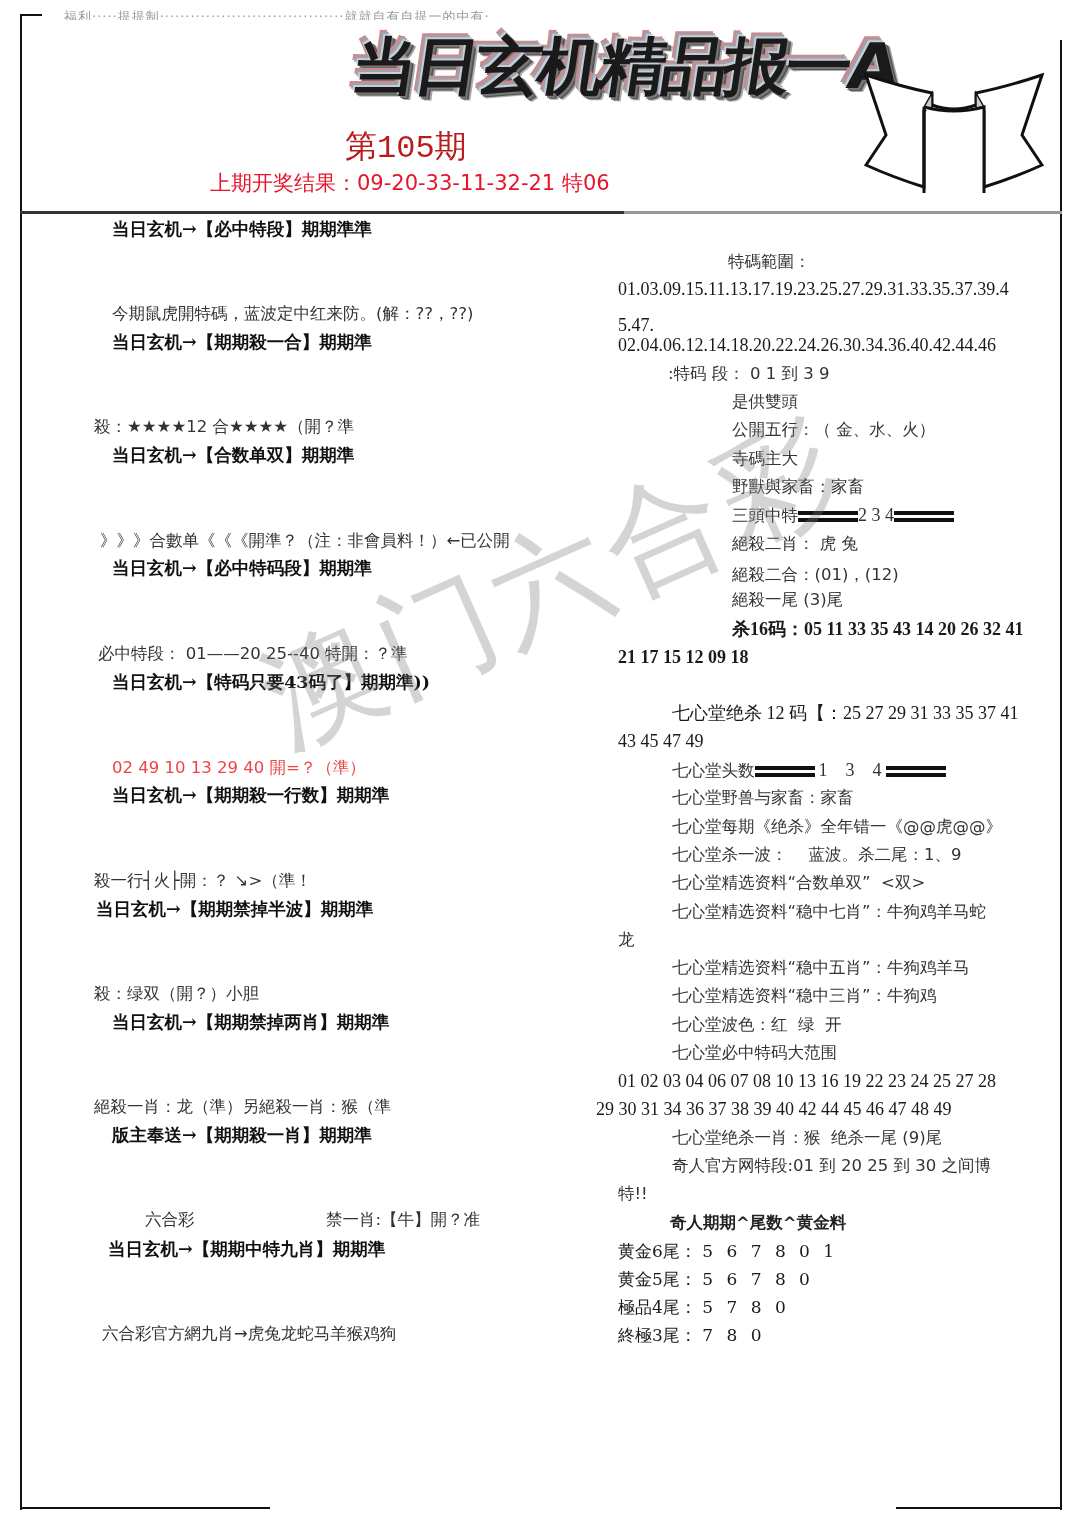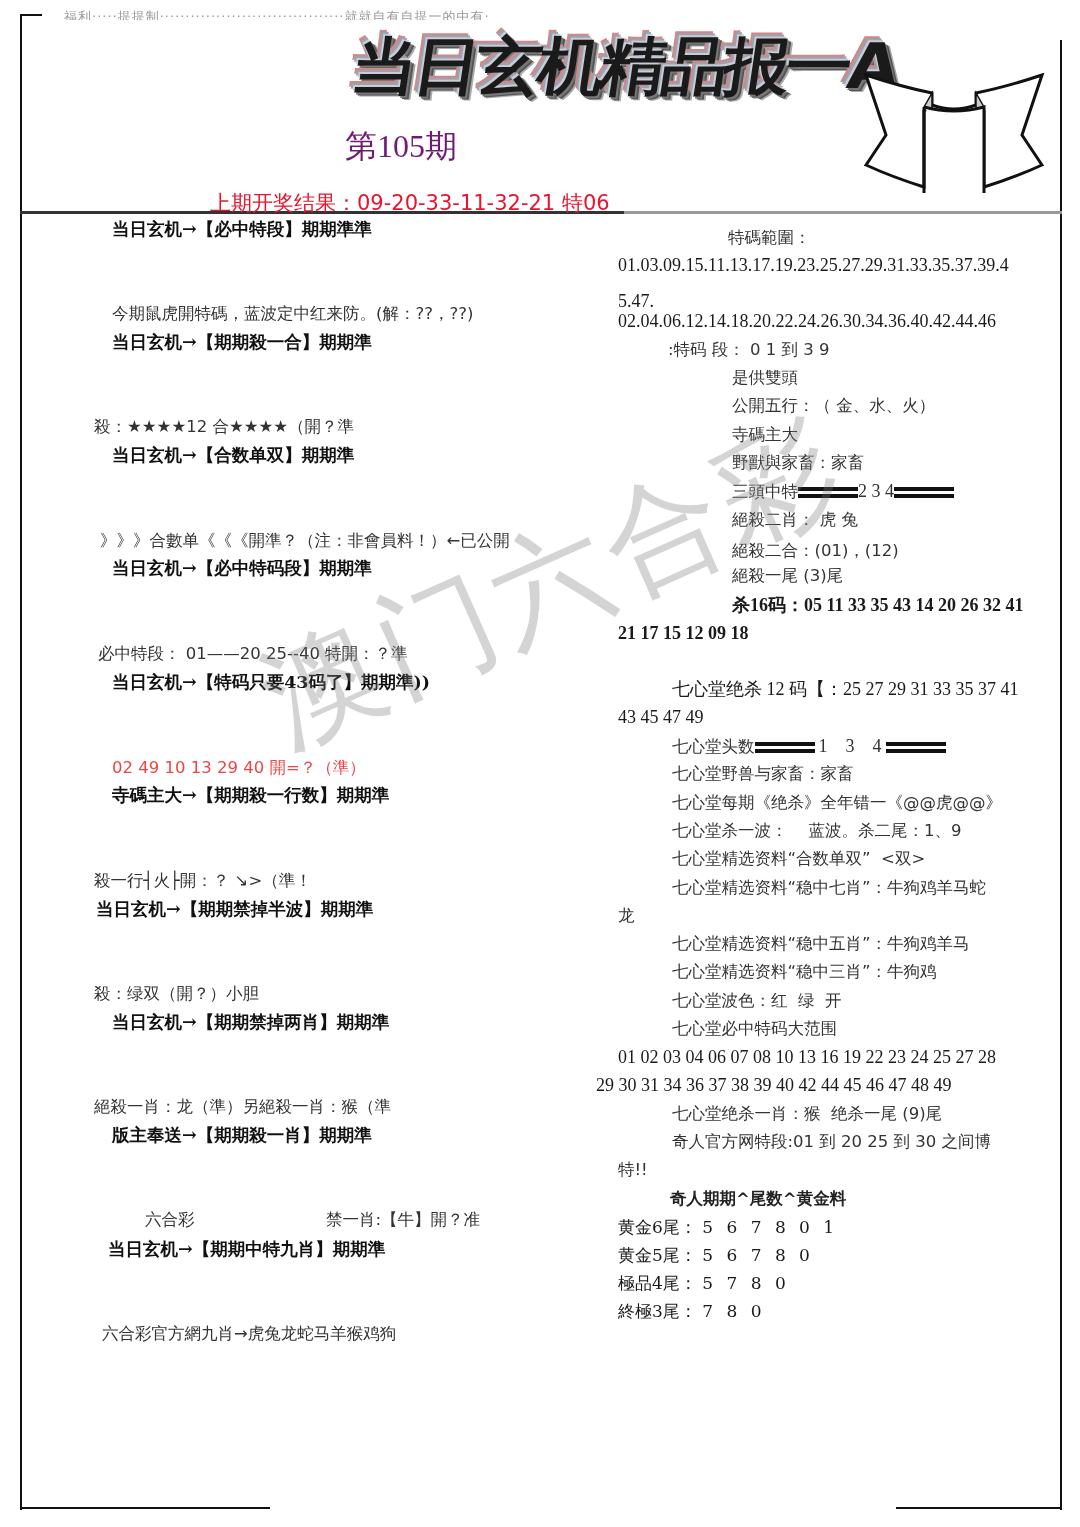--- a/index.html
+++ b/index.html
@@ -34,47 +34,46 @@
       font-family: "DejaVu Sans", sans-serif; font-weight: bold;
       font-size: 66px; letter-spacing: -4px; white-space: nowrap;
       color: #1a1a1a;
       text-shadow:
         -2px -2px 0 #c8ccd4, -4px -4px 0 #9aa3b0, -6px -6px 0 #d08888,
         2px 2px 0 #777, 4px 3px 0 #555, 6px 4px 0 #aaa;
       transform: scaleY(0.95) skewX(-8deg);
     }
     .issue {
       position: absolute; left: 345px; top: 125px;
-      font-family: Liberation Serif, serif; font-size: 32px; color: #701a75;
+      font-family: Liberation Mono, monospace; font-size: 32px; color: #b91c1c;
     }
     .result {
       position: absolute; left: 210px; top: 169px;
       font-family: "DejaVu Sans", sans-serif; font-size: 21px; color: #e8142c;
       white-space: nowrap;
-      margin-top: 20px;
     }
     .banner {
       position: absolute; left: 862px; top: 65px; width: 184px; height: 130px;
     }
 
     .watermark {
       position: absolute; left: 270px; top: 630px;
       font-family: "DejaVu Serif", serif; font-size: 118px; color: rgba(120,120,120,0.32);
       transform: rotate(-24deg); transform-origin: left center;
       white-space: nowrap; letter-spacing: 6px; pointer-events: none;
     }
 
     .left-col { position: absolute; left: 0; top: 0; }
     .line {
       position: absolute; white-space: nowrap; font-size: 17.5px; line-height: 22px;
     }
     .head { font-weight: bold; color: #111; }
     .body-l { color: #333; font-family: "DejaVu Sans", sans-serif; font-size: 16.5px; }
 
-    .r { position: absolute; white-space: nowrap; font-size: 17px; line-height: 22px; color: #1a1a1a; }
+    .r { position: absolute; white-space: nowrap; font-size: 17px; line-height: 22px; color: #1a1a1a; margin-top: 24px; }
     .r.num { font-family: "Liberation Serif", "DejaVu Serif", serif; font-size: 18px; }
     .r.sans { font-family: "DejaVu Sans", sans-serif; font-size: 16.5px; color: #333; }
     .blk { display: inline-block; width: 30px; height: 12px; vertical-align: middle;
       background: linear-gradient(to bottom, #111 0, #111 4px, transparent 4px, transparent 7px, #111 7px, #111 11px, transparent 11px); }
   </style>
 </head>
 <body>
 
 <div class="frame-top-left"></div>
 <div class="top-faint">福利·····提提制····································就就自有自提一的中有·</div>
@@ -105,21 +104,21 @@
 
   <div class="line head" style="left:112px;top:444px">当日玄机→【合数单双】期期準</div>
   <div class="line body-l" style="left:100px;top:530px">》》》合數单《《《開準？（注：非會員料！）←已公開</div>
 
   <div class="line head" style="left:112px;top:557px">当日玄机→【必中特码段】期期準</div>
   <div class="line body-l" style="left:98px;top:643px">必中特段： 01——20 25--40 特開：？準</div>
 
   <div class="line head" style="left:112px;top:671px">当日玄机→【特码只要43码了】期期準))</div>
   <div class="line body-l" style="left:112px;top:757px;color:#ef4444">02 49 10 13 29 40          開=？（準）</div>
 
-  <div class="line head" style="left:112px;top:784px">寺碼主大→【期期殺一行数】期期準</div>
+  <div class="line head" style="left:112px;top:784px">当日玄机→【期期殺一行数】期期準</div>
   <div class="line body-l" style="left:94px;top:870px">殺一行┤火├開：？ ↘&gt;（準！</div>
 
   <div class="line head" style="left:96px;top:898px">当日玄机→【期期禁掉半波】期期準</div>
   <div class="line body-l" style="left:94px;top:983px">殺：绿双（開？）小胆</div>
 
   <div class="line head" style="left:112px;top:1011px">当日玄机→【期期禁掉两肖】期期準</div>
   <div class="line body-l" style="left:94px;top:1096px">絕殺一肖：龙（準）另絕殺一肖：猴（準</div>
 
   <div class="line head" style="left:112px;top:1124px">版主奉送→【期期殺一肖】期期準</div>
   <div class="line body-l" style="left:145px;top:1209px">六合彩</div>

